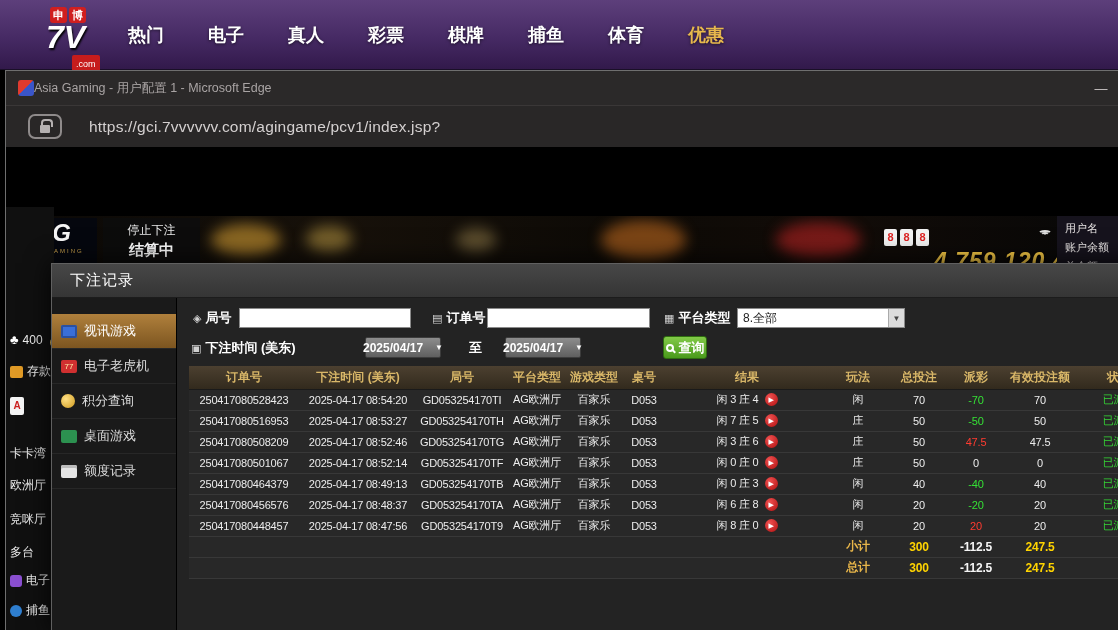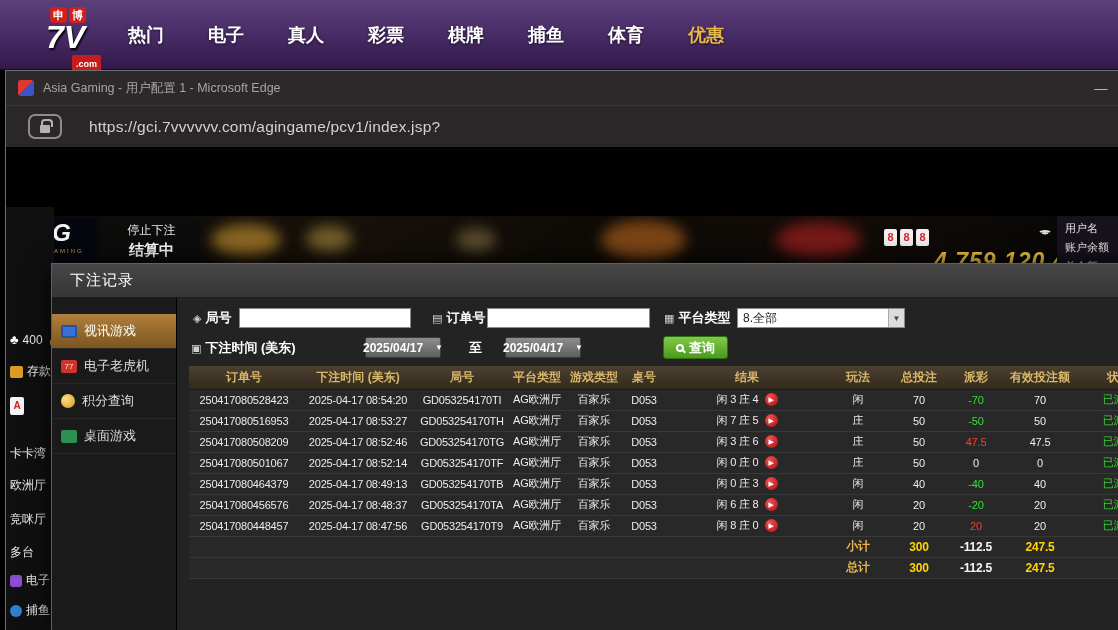--- a/index.html
+++ b/index.html
@@ -5,30 +5,30 @@
 *{margin:0;padding:0;box-sizing:border-box}
 html,body{width:1118px;height:630px;overflow:hidden;background:#000;font-family:"Liberation Sans","DejaVu Sans",sans-serif}
 #screen{position:relative;width:1118px;height:630px;overflow:hidden;background:#000}
 
 
 #site-nav{position:absolute;top:0;left:0;width:100%;height:70px;background:linear-gradient(180deg,#5d3f7b 0%,#462a64 55%,#32194b 100%);border-bottom:1px solid #1a0f28}
 #logo{position:absolute;left:44px;top:4px;width:74px;height:64px}
 .logo-chip{position:absolute;top:3px;width:17px;height:16px;background:#d01f1f;border-radius:3px;color:#fff;font-size:11px;font-weight:bold;text-align:center;line-height:16px}
 #logo-chip1{left:6px}#logo-chip2{left:25px}
 #logo-main{position:absolute;left:2px;top:15px;font-size:32px;font-style:italic;font-weight:bold;color:#fff;text-shadow:1px 2px 2px #000}
-#logo-suffix{position:absolute;left:28px;top:51px;background:#c61c1c;color:#fff;font-size:9px;font-weight:bold;padding:4px 4px;border-radius:2px}
+#logo-suffix{position:absolute;left:28px;top:51px;background:#c61c1c;color:#fff;font-size:9px;font-weight:normal;padding:4px 4px;border-radius:2px}
 #nav-items{position:absolute;left:128px;top:0;height:70px;display:flex;align-items:center;gap:44px}
 .nav-item{color:#fff;font-size:18px;font-weight:bold;cursor:pointer;text-shadow:0 1px 3px rgba(0,0,0,.6);white-space:nowrap}
 .nav-item.accent{color:#e7b84d}
 
 
 #browser{position:absolute;left:5px;top:70px;width:1113px;height:560px;background:#000;border-left:1px solid #6f6f6f;border-top:1px solid #6f6f6f}
 #title-bar{height:34px;background:#2b2929;display:flex;align-items:center;padding-left:12px;position:relative}
 #favicon{width:16px;height:16px;border-radius:3px;background:linear-gradient(135deg,#e03a2f 0 50%,#3a55c9 50% 100%);flex:0 0 auto}
-#win-title{margin-left:9px;color:#a9a4a4;font-size:12.5px;white-space:nowrap}
+#win-title{color:#a9a4a4;font-size:12.5px;white-space:nowrap}
 #min-btn{position:absolute;right:2px;top:0;width:30px;height:34px;color:#cfcaca;font-size:13px;display:flex;align-items:center;justify-content:center;cursor:pointer}
 #addr-bar{height:42px;background:#292727;border-top:1px solid #3a3737;display:flex;align-items:center;padding-left:22px}
 #lock-badge{width:34px;height:25px;border:2px solid #8f8b8b;border-radius:7px;display:flex;align-items:center;justify-content:center;cursor:pointer}
 .lock{position:relative;width:10px;height:8px;background:#b5b1b1;border-radius:1px;margin-top:5px}
 .lock::before{content:"";position:absolute;left:1px;top:-6px;width:8px;height:6px;border:2px solid #b5b1b1;border-bottom:none;border-radius:4px 4px 0 0}
 #url{margin-left:27px;color:#d4d0d0;font-size:15.5px;letter-spacing:.2px;white-space:nowrap;cursor:text}
 #viewport{position:absolute;left:0;top:76px;width:1113px;height:484px;background:#000;overflow:hidden}
 
 
 #banner{position:absolute;left:0;top:69px;width:1113px;height:50px;background:linear-gradient(90deg,#0a0806,#17110a 30%,#0d0a06 55%,#120c08 75%,#070707);overflow:hidden}
@@ -73,21 +73,21 @@
 #content{flex:1;position:relative;background:#232323;overflow:hidden}
 .flabel{position:absolute;color:#fff;font-size:13px;font-weight:bold;display:flex;align-items:center;gap:4px;white-space:nowrap;height:20px}
 .ficon{color:#cfcfcf;font-size:11px;font-weight:normal}
 .finput{position:absolute;height:20px;background:#fff;border:1px solid #8a8a8a;font-size:12px;padding:0 4px;color:#222}
 #platform-select{position:absolute;height:20px;background:#fff;border:1px solid #8a8a8a;display:flex;align-items:center;cursor:pointer}
 #platform-select .val{flex:1;font-size:12px;color:#222;padding-left:5px}
 #platform-select .arr{width:16px;height:100%;background:#dcdcdc;border-left:1px solid #aaa;color:#444;font-size:8px;display:flex;align-items:center;justify-content:center}
 .datebtn{position:absolute;width:76px;height:21px;background:linear-gradient(180deg,#8d8d8d,#5f5f5f);border:1px solid #3c3c3c;border-radius:2px;color:#fff;font-size:12px;font-weight:bold;display:flex;align-items:center;justify-content:center;gap:12px;cursor:pointer}
 .datebtn .arr{font-size:8px}
 #to-label{position:absolute;color:#fff;font-size:13px;font-weight:bold}
-#search-btn{position:absolute;width:65px;height:23px;background:linear-gradient(180deg,#82ca48,#4a9a1c);border:1px solid #2f6e10;border-radius:3px;color:#fff;font-size:13px;font-weight:bold;display:flex;align-items:center;justify-content:center;gap:5px;cursor:pointer}
+#search-btn{position:absolute;width:44px;height:23px;background:linear-gradient(180deg,#82ca48,#4a9a1c);border:1px solid #2f6e10;border-radius:3px;color:#fff;font-size:13px;font-weight:bold;display:flex;align-items:center;justify-content:center;gap:5px;cursor:pointer}
 .mag{position:relative;width:8px;height:8px;border:2px solid #fff;border-radius:50%;flex:0 0 auto}
 .mag::after{content:"";position:absolute;width:5px;height:2px;background:#fff;right:-4px;bottom:-2px;transform:rotate(45deg)}
 #table-wrap{position:absolute;left:12px;top:68px;right:0;overflow:hidden}
 table{border-collapse:collapse;table-layout:fixed;width:972px}
 th{height:23px;background:linear-gradient(180deg,#4c4030,#322a1d);color:#d9b768;font-size:12px;font-weight:bold;white-space:nowrap;overflow:hidden;border-bottom:1px solid #1a1a1a}
 td{height:21px;background:#282828;color:#ececec;font-size:11px;text-align:center;white-space:nowrap;overflow:hidden;border-bottom:1px solid #383838;letter-spacing:-.2px}
 tr.totals td{font-weight:bold;border-top:1px solid #585858}
 td.gold{color:#e8b64a;font-weight:bold;font-size:12px}
 td.yellow{color:#ffd400;font-size:12px}
 td.payout-total{color:#f5f5f5;font-size:12px}
@@ -219,20 +219,24 @@
                 <span class="mi mi1">77</span>
                 <span>电子老虎机</span>
               </div>
               <div class="menu-item">
                 <span class="mi mi3"></span>
                 <span>积分查询</span>
               </div>
               <div class="menu-item">
                 <span class="mi mi2"></span>
                 <span>桌面游戏</span>
+              </div>
+              <div class="menu-item">
+                <span class="mi mi4"></span>
+                <span>额度记录</span>
               </div>
             </div>
           <div id="content">
 
             <div class="flabel" style="left:16px;top:10px">
               <span class="ficon">◈</span>
               <span>局号</span>
             </div>
             <input class="finput" style="left: 62px; top: 10px; width: 172px;" value="">
             <div class="flabel" style="left:255px;top:10px">

